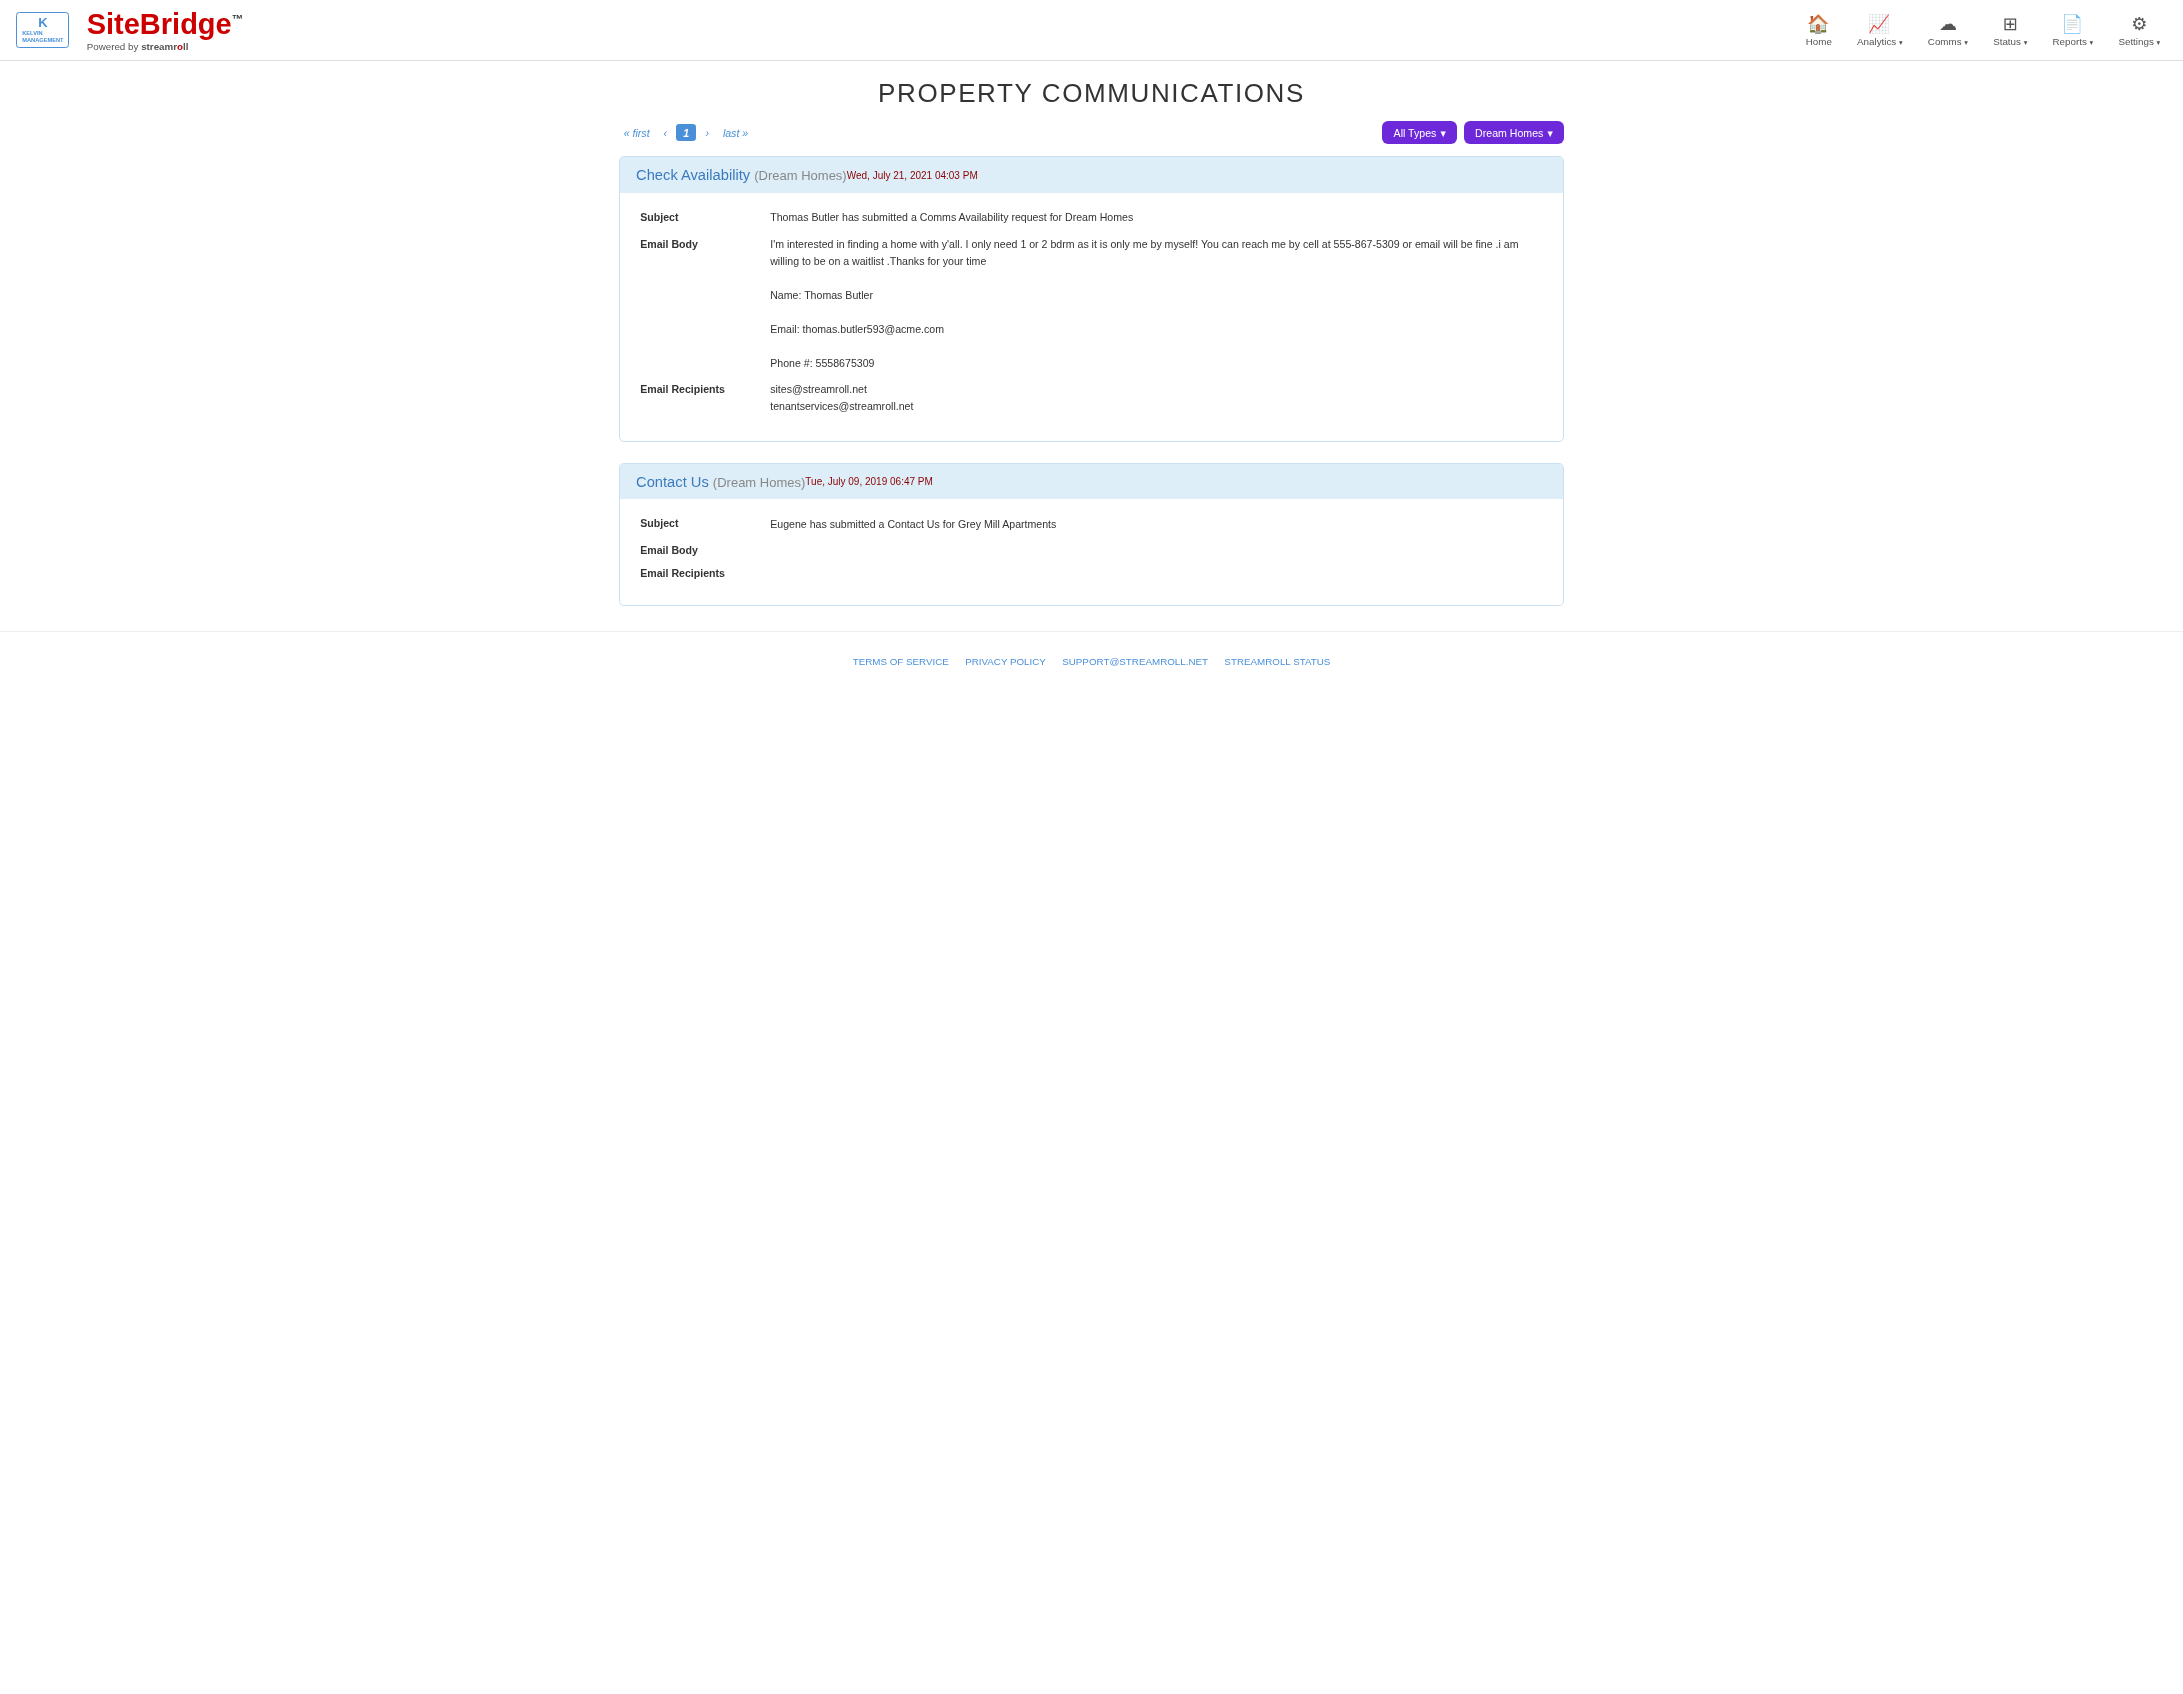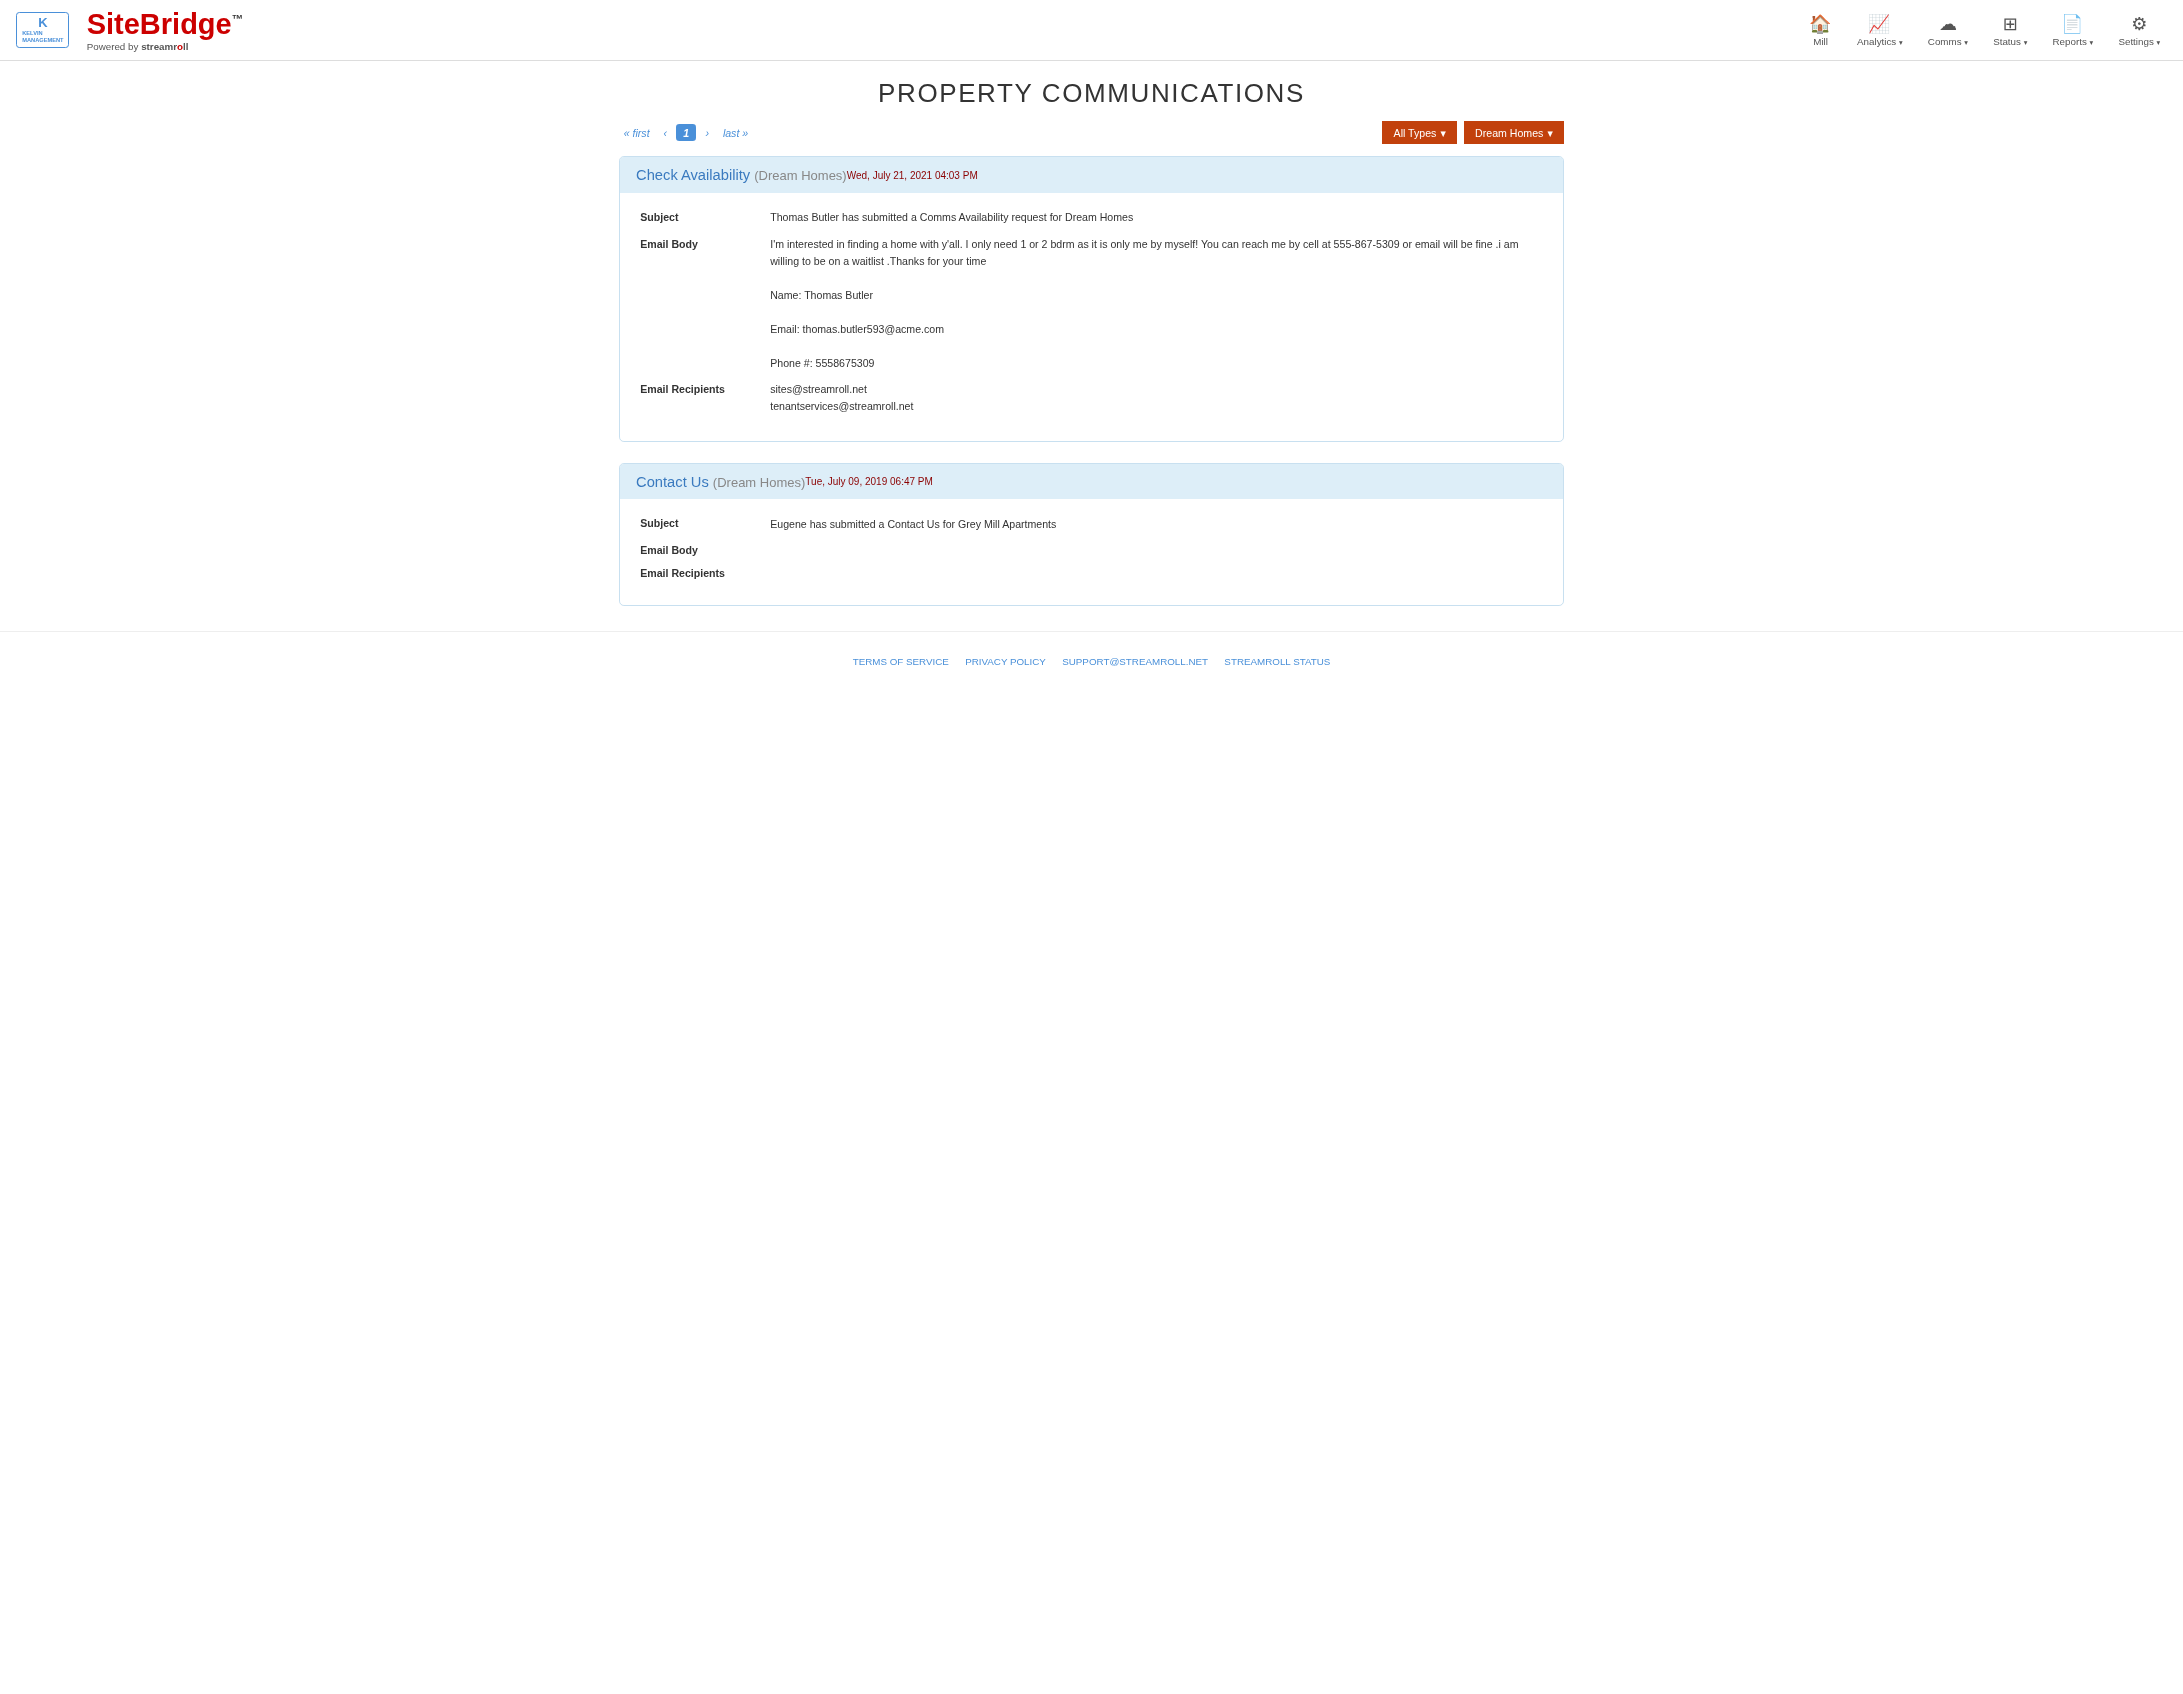--- a/index.html
+++ b/index.html
@@ -28,21 +28,21 @@
 
     
     .content { max-width: 978px; margin: 0 auto; padding: 0 16.3px; }
 
     
     .pagination-bar { display: flex; align-items: center; justify-content: space-between; margin-bottom: 12.2px; }
     .pagination { display: flex; align-items: center; gap: 4.1px; font-size: 10.6px; color: #555; font-style: italic; }
     .pagination a { color: #4a90d9; text-decoration: none; cursor: pointer; padding: 2.4px 4.9px; }
     .pagination .current-page { background: #4a90d9; color: #fff; border-radius: 3.3px; padding: 2.4px 7.3px; font-weight: bold; }
     .filters { display: flex; gap: 6.5px; }
-    .filter-btn { background: #c2410c; color: #fff; border: none; border-radius: 0; padding: 5.7px 11.4px; font-size: 10.6px; cursor: pointer; display: flex; align-items: center; gap: 4.1px; }
+    .filter-btn { background: #6d28d9; color: #fff; border: none; border-radius: 6px; padding: 5.7px 11.4px; font-size: 10.6px; cursor: pointer; display: flex; align-items: center; gap: 4.1px; }
 
     
     .comm-card { border: 0.8px solid #c8e0f0; border-radius: 4.9px; margin-bottom: 20.4px; overflow: hidden; }
     .comm-card-header { background: #ddeef8; padding: 9.8px 16.3px; display: flex; justify-content: flex-start; align-items: center; }
     .comm-card-title { font-size: 14.7px; color: #3a7abf; font-weight: normal; }
     .comm-card-title .property-name { color: #888; font-size: 13px; }
     .comm-card-date { font-size: 10px; color: #8b0000; font-weight: normal; }
     .comm-card-body { padding: 16.3px 20.4px; }
     .comm-row { display: flex; margin-bottom: 9.8px; }
     .comm-row-label { min-width: 130px; font-weight: bold; font-size: 10.6px; padding-top: 1.6px; }
@@ -68,21 +68,21 @@
         SiteBridge<sup>™</sup>
       </div>
       <div class="logo-subtitle">
         Powered by <span>streamr<span style="color:#cc0000;">o</span>ll</span>
       </div>
     </div>
   </div>
   <nav class="nav">
     <a class="nav-item">
       <span class="nav-icon">🏠</span>
-      <span class="nav-label">Mill</span>
+      <span class="nav-label">Home</span>
     </a>
     <a class="nav-item">
       <span class="nav-icon">📈</span>
       <span class="nav-label">Analytics <span class="dropdown-arrow">▾</span></span>
     </a>
     <a class="nav-item">
       <span class="nav-icon">☁</span>
       <span class="nav-label">Comms <span class="dropdown-arrow">▾</span></span>
     </a>
     <a class="nav-item">

